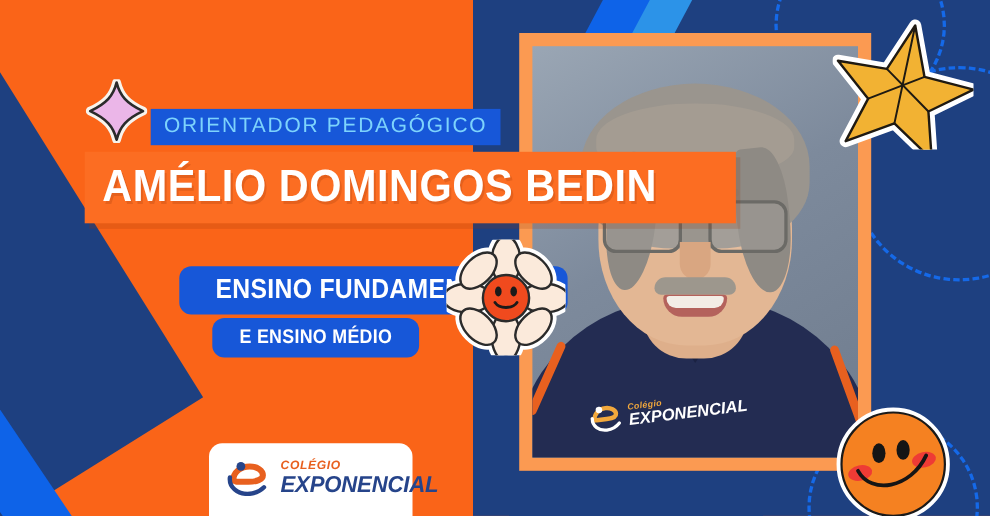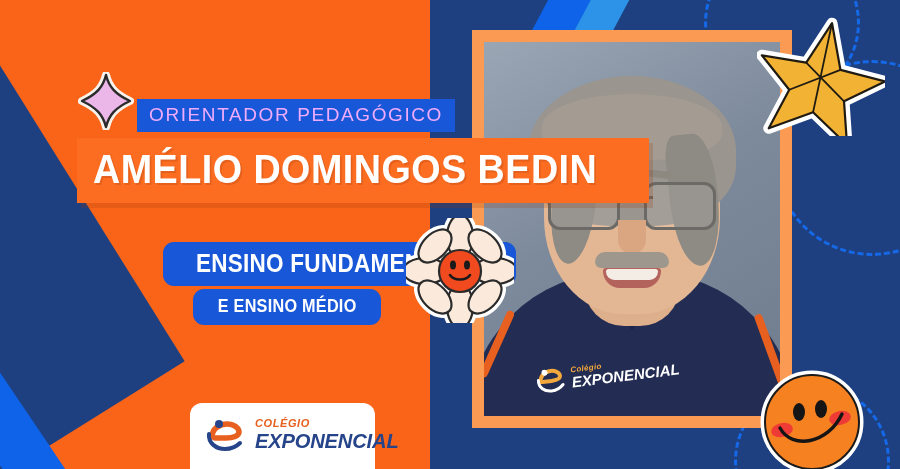--- a/index.html
+++ b/index.html
@@ -113,28 +113,28 @@
   .p-brow-r{position:absolute;right:108px;top:128px;width:40px;height:7px;background:#8D8880;border-radius:4px;transform:rotate(6deg);}
   .p-nose{position:absolute;left:50%;transform:translateX(-50%);top:178px;width:28px;height:34px;background:#D9A681;border-radius:0 0 14px 14px;}
   .p-mustache{position:absolute;left:50%;transform:translateX(-50%);top:210px;width:74px;height:16px;background:#9D978D;border-radius:10px 10px 6px 6px;}
   .p-mouth{position:absolute;left:50%;transform:translateX(-50%);top:226px;width:58px;height:20px;background:#B4625C;border-radius:4px 4px 22px 22px;overflow:hidden;}
   .p-teeth{position:absolute;left:3px;top:1px;width:52px;height:11px;background:#F3EDE6;border-radius:3px 3px 10px 10px;}
   .p-chin{position:absolute;left:50%;transform:translateX(-50%);top:244px;width:96px;height:40px;background:#DEAF8B;border-radius:0 0 48px 48px;}
 
   
   .badge-role{
     position:absolute;left:137px;top:99px;
-    background:#1757D8;color:#f0abfc;
+    background:#1757D8;color:#7dd3fc;
     font-size:19px;letter-spacing:1.6px;font-weight:400;
     padding:5px 12px 6px 12px;white-space:nowrap;
   }
   .name-band{
     position:absolute;left:77px;top:138px;
     background:#FC6D22;box-shadow:4px 5px 0 rgba(150,55,10,.20);
-    padding:8px 8px 10px 16px;white-space:nowrap;
+    padding:8px 28px 10px 16px;white-space:nowrap;
   }
   .name-text{
     color:#FFFFFF;font-family:"Liberation Sans Narrow","Liberation Sans",sans-serif;
     font-size:41px;font-weight:700;letter-spacing:.5px;
     transform:scaleX(.92);transform-origin:left center;display:block;
     text-shadow:2px 2px 0 rgba(160,60,12,.25);
   }
   .pill{
     position:absolute;background:#1757D8;color:#fff;border-radius:11px;
     font-family:"Liberation Sans Narrow","Liberation Sans",sans-serif;

